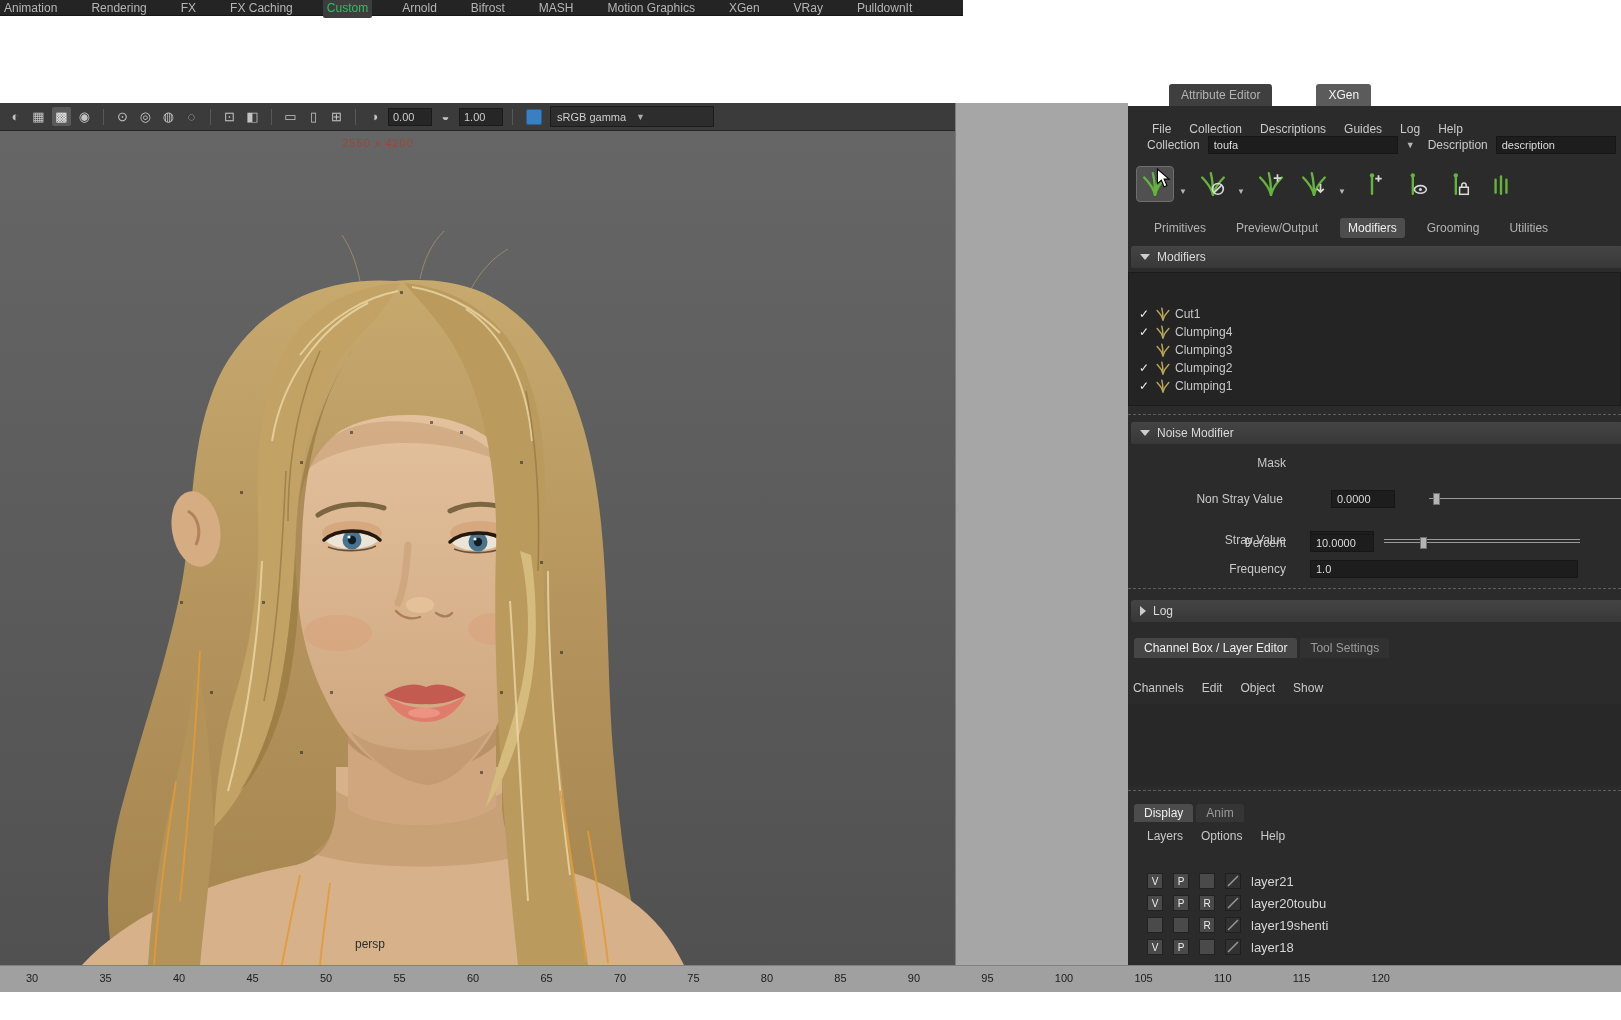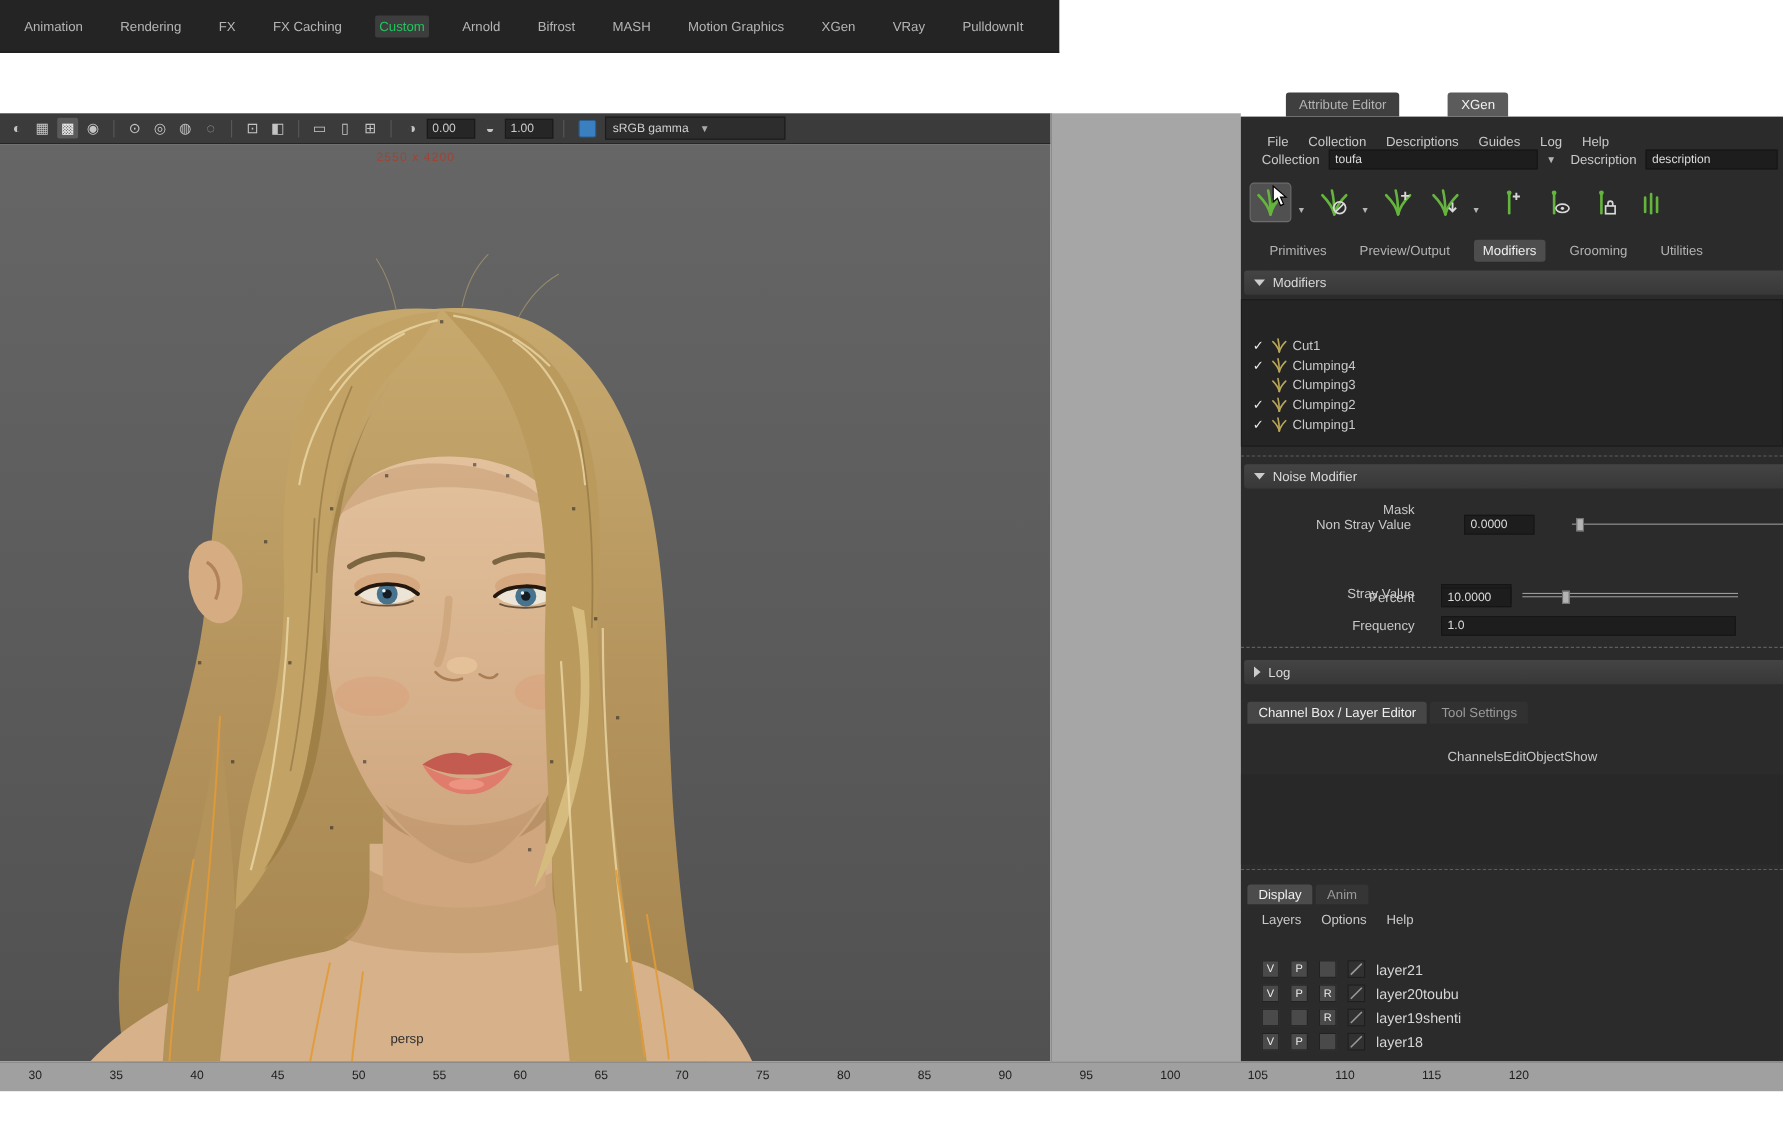--- a/index.html
+++ b/index.html
@@ -1,19 +1,19 @@
 <!DOCTYPE html>
 <html><head>
 <meta charset="utf-8">
 <style>
   html,body{margin:0;padding:0;background:#ffffff;font-family:"Liberation Sans",sans-serif;}
   #app{position:relative;width:1621px;height:1020px;overflow:hidden;background:#ffffff;}
 
   
-  .menubar{position:absolute;left:0;top:0;width:963px;height:48px;background:#242424;border-bottom:1px solid #161616;display:flex;align-items:center;gap:26px;padding-left:18px;box-sizing:border-box;}
+  .menubar{position:absolute;left:0;top:0;width:963px;height:16px;background:#242424;border-bottom:1px solid #161616;display:flex;align-items:center;gap:26px;box-sizing:border-box;}
   .mi{font-size:12px;color:#b5b5b5;white-space:nowrap;cursor:default;padding:3px 4px;}
   .mi.active{color:#22c55e;background:#3d3d3d;border-radius:2px;}
 
   
   .vp-toolbar{position:absolute;left:0;top:103px;width:955px;height:28px;background:#3b3b3b;border-bottom:1px solid #262626;display:flex;align-items:center;gap:4px;padding-left:6px;box-sizing:border-box;}
   .ticon{width:19px;height:19px;display:flex;align-items:center;justify-content:center;color:#c4c4c4;font-size:13px;line-height:1;border-radius:2px;}
   .ticon.active{background:#5a5a5a;color:#f0f0f0;}
   .tsep{width:1px;height:16px;background:#585858;margin:0 5px;}
   .tb-field{width:44px;height:18px;background:#262626;border:1px solid #1a1a1a;color:#cccccc;font-size:11px;padding:0 4px;box-sizing:border-box;font-family:"Liberation Sans",sans-serif;}
   .cmicon{width:14px;height:14px;background:#3a7fbf;border:1px solid #2a5f92;border-radius:2px;margin-left:4px;}
@@ -68,35 +68,35 @@
   .listbox{top:166px;left:3px;width:415px;height:134px;background:#242424;border:1px solid #1b1b1b;padding-top:32px;box-sizing:border-box;}
   .mrow{display:flex;align-items:center;height:18px;padding-left:8px;gap:5px;}
   .mcheck{width:14px;color:#e8e8e8;font-size:12px;text-align:center;}
   .mname{font-size:12px;color:#c9c9c9;}
 
   .dash{border-top:1px dashed #5e5e5e;height:0;left:4px;width:calc(100% - 12px);}
   .d1{top:308px;} .d2{top:482px;} .d3{top:684px;}
 
   .mask-row{top:348px;height:18px;display:flex;align-items:center;}
   .frow{height:22px;display:flex;align-items:center;}
-  .f0{top:360px;gap:24px;} .f1{top:423px;} .f2{top:426px;} .f3{top:452px;}
+  .f0{top:382px;gap:24px;} .f1{top:423px;} .f2{top:426px;} .f3{top:452px;}
   .flabel{width:158px;text-align:right;padding-right:6px;font-size:12px;color:#c9c9c9;white-space:nowrap;}
   .ffield{width:64px;margin-left:18px;}
   .ffield.wide{width:268px;}
   .fslider{margin-left:10px;width:196px;height:14px;position:relative;}
   .fslider::before{content:"";position:absolute;left:0;right:0;top:6px;height:1px;background:#9a9a9a;}
   .handle{position:absolute;top:1px;width:7px;height:12px;background:#b4b4b4;border:1px solid #6f6f6f;box-sizing:border-box;}
   .h0{left:4px;} .h2{left:36px;}
 
   .cb-tabs{top:528px;height:24px;display:flex;align-items:flex-end;gap:3px;padding-left:6px;}
   .cbtab{font-size:12px;padding:3px 10px;border-radius:3px 3px 0 0;white-space:nowrap;cursor:default;}
   .cbtab.active{background:#464646;color:#efefef;}
   .cbtab.inactive{background:#313131;color:#9b9b9b;}
 
-  .cb-menu{top:572px;height:20px;display:flex;align-items:center;padding-left:19px;justify-content:center;}
+  .cb-menu{top:572px;height:20px;display:flex;align-items:center;gap:18px;padding-left:5px;}
   .cb-menu span{font-size:12px;color:#c9c9c9;cursor:default;}
   .cb-empty{top:598px;left:3px;width:430px;height:82px;background:#282828;}
 
   .disp-tabs{top:694px;height:22px;display:flex;align-items:flex-end;gap:3px;padding-left:6px;}
   .dtab{font-size:12px;padding:2px 10px;border-radius:3px 3px 0 0;cursor:default;}
   .dtab.active{background:#4c4c4c;color:#efefef;}
   .dtab.inactive{background:#353535;color:#9a9a9a;}
 
   .layer-menu{top:720px;height:20px;display:flex;align-items:center;gap:18px;padding-left:19px;}
   .layer-menu span{font-size:12px;color:#c9c9c9;cursor:default;}

